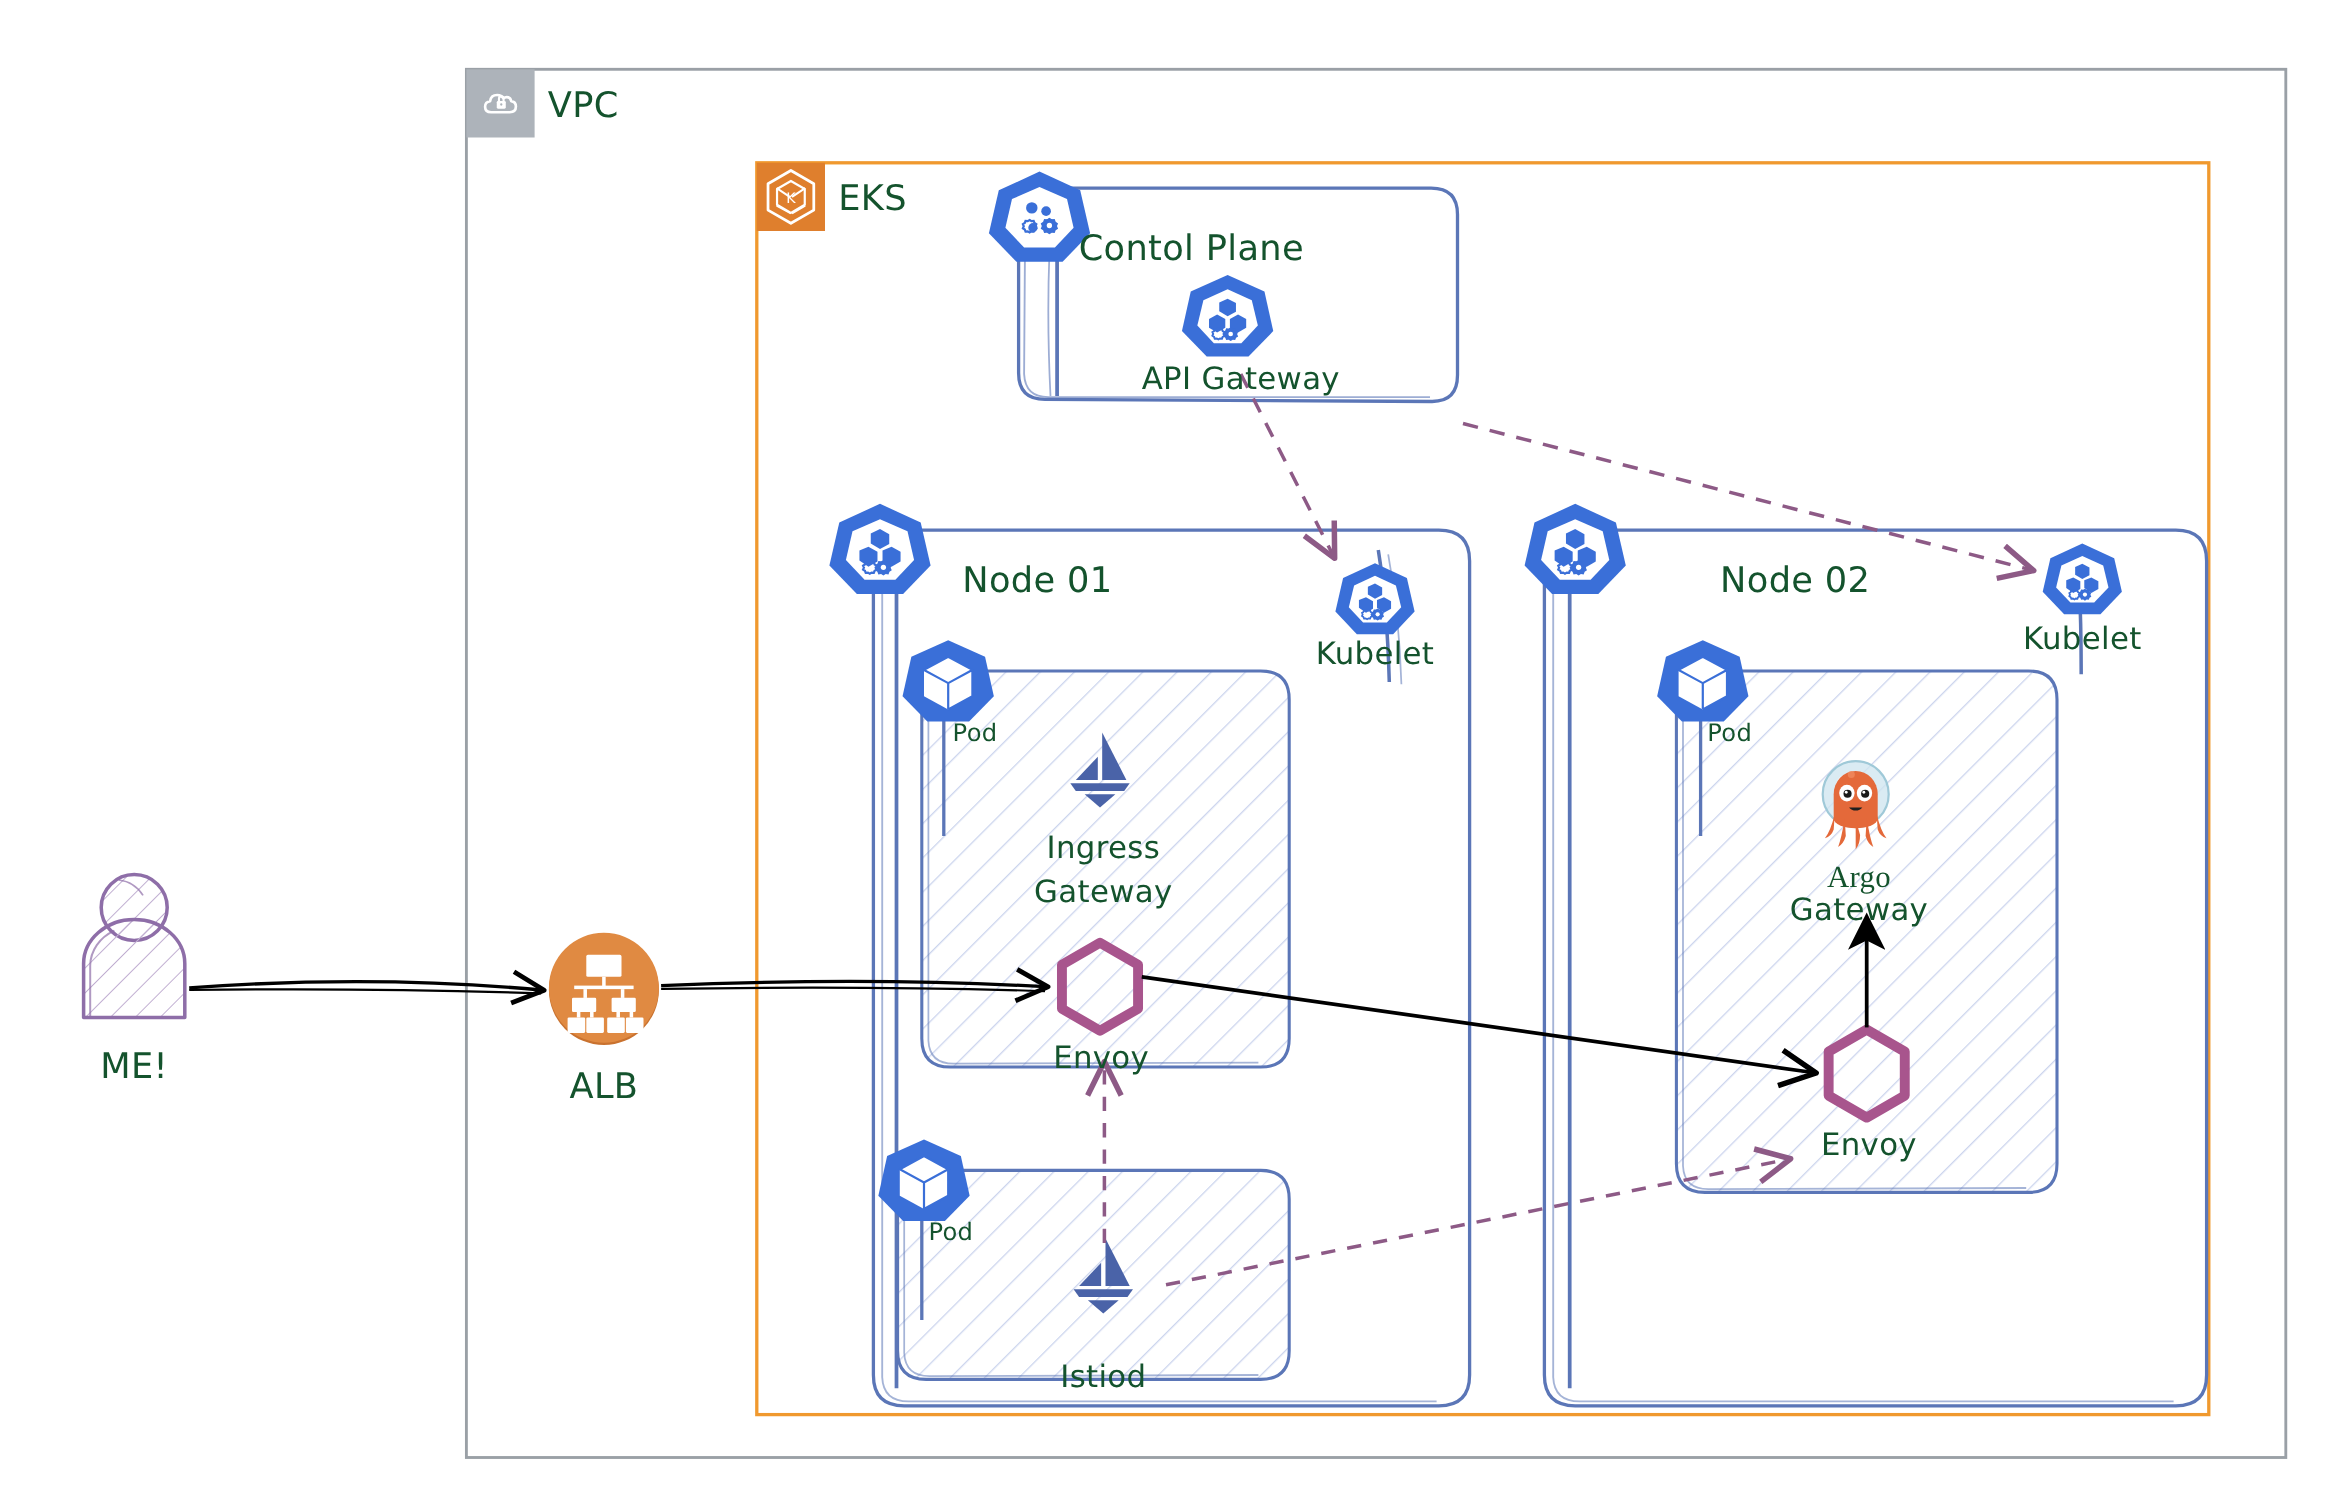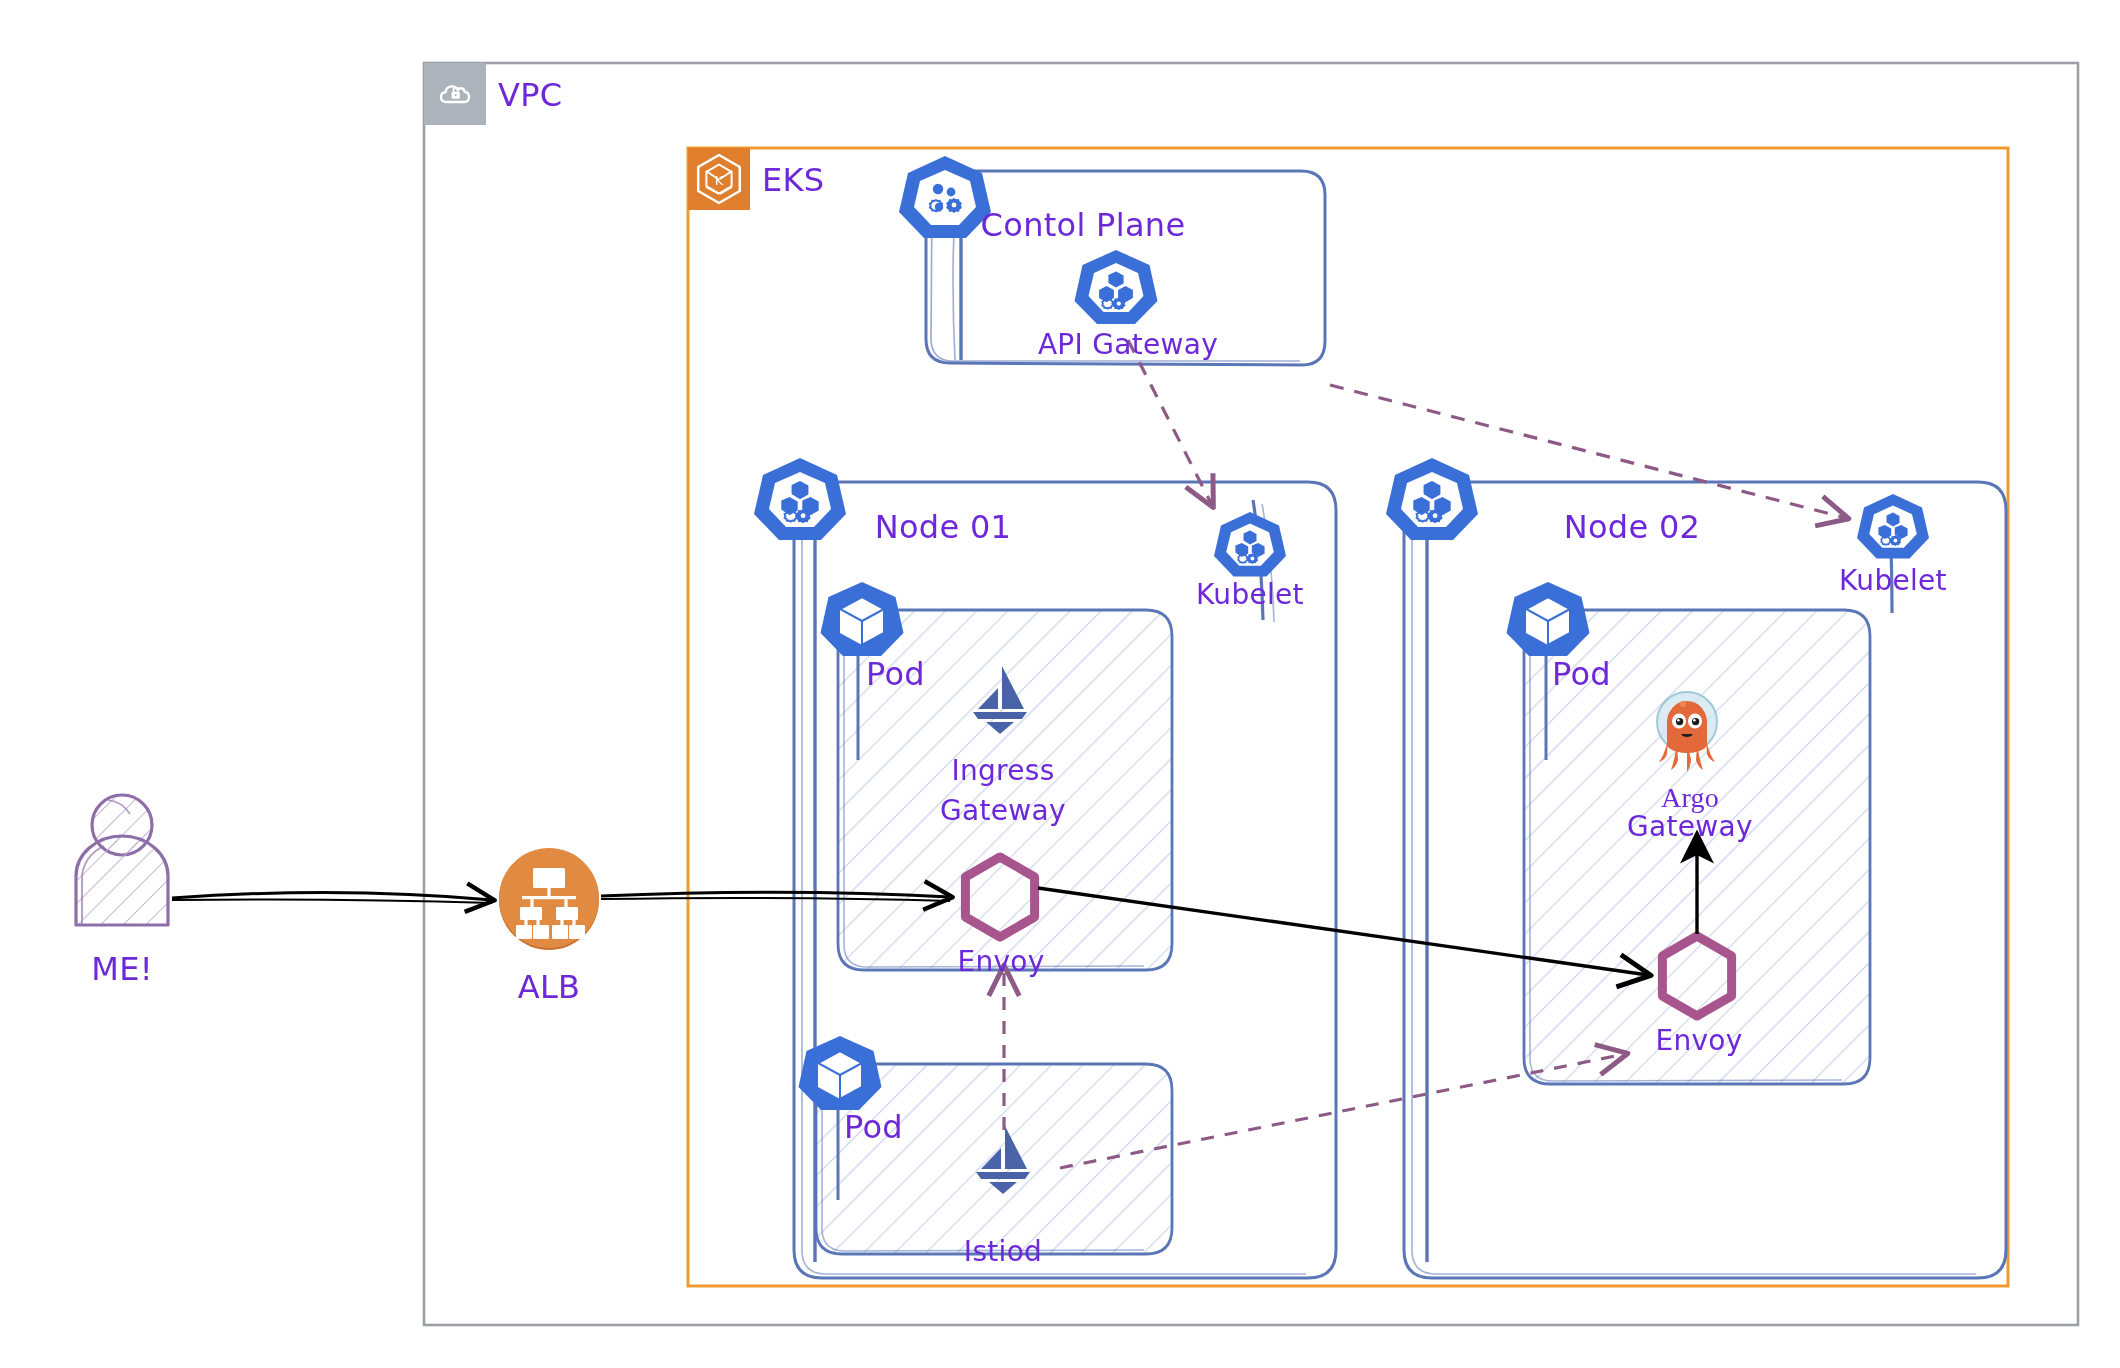--- a/index.html
+++ b/index.html
@@ -4,26 +4,26 @@
 <title>EKS Istio Argo Architecture Diagram</title>
 <style>
   html,body{margin:0;padding:0;background:#ffffff;}
   body{
     width:2120px;height:1368px;position:relative;overflow:hidden;
     font-family:"DejaVu Sans","Liberation Sans",sans-serif;
   }
   #canvas{position:absolute;left:0;top:0;width:2120px;height:1368px;}
   svg.layer{position:absolute;left:0;top:0;width:2120px;height:1368px;overflow:visible;}
   .lbl{
-    position:absolute;color:#6d28d9;white-space:pre;text-align:center;
+    position:absolute;color:#14532d;white-space:pre;text-align:center;
     font-family:"DejaVu Sans","Liberation Sans",sans-serif;
     letter-spacing:.3px;
   }
   .lbl-28{font-size:28px;}
-  .lbl-30{font-size:32px;}
+  .lbl-30{font-size:22px;}
   .lbl-32{font-size:32px;}
   .ctr{transform:translateX(-50%);}
 </style>
 </head>
 <body>
 
 <div id="canvas">
 
   <svg class="layer" viewBox="0 0 2120 1368">
     <defs>

